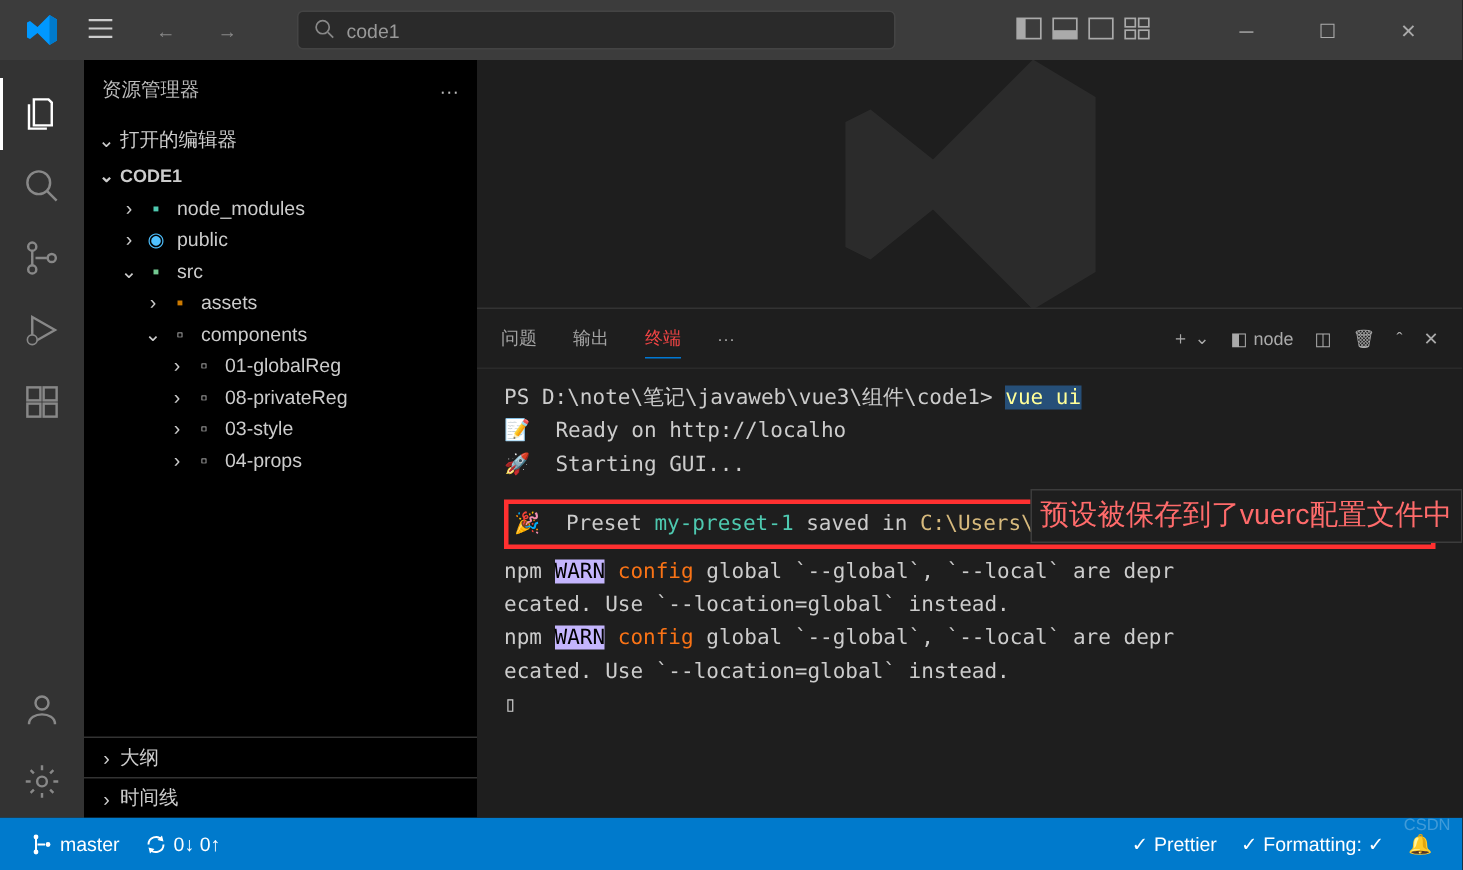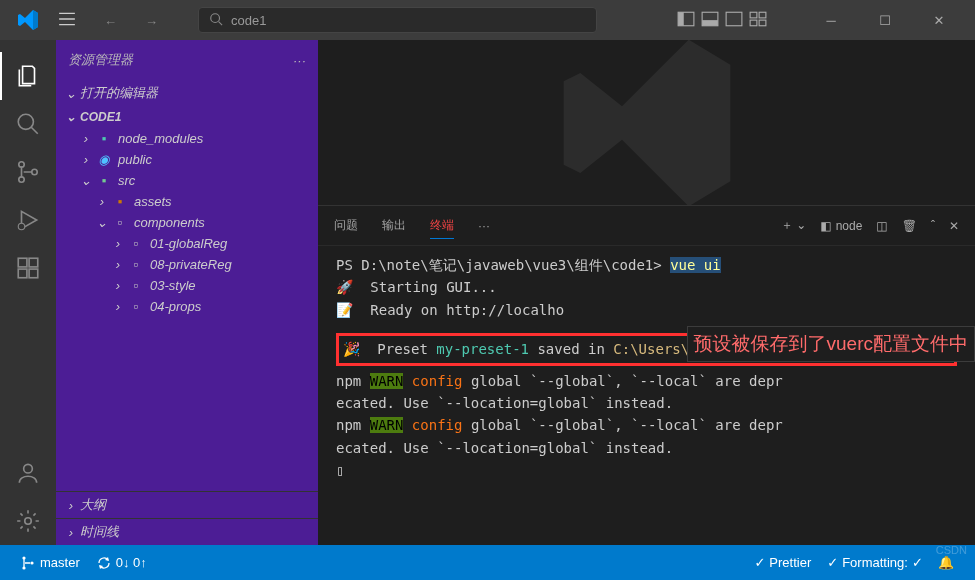--- a/index.html
+++ b/index.html
@@ -22,21 +22,21 @@
     .main { display: flex; height: 505px; }
     
     
     .activitybar { width: 56px; background: #333333; display: flex; flex-direction: column; padding-top: 12px; }
     .activity-item { width: 56px; height: 48px; display: flex; align-items: center; justify-content: center; color: #888; cursor: pointer; position: relative; }
     .activity-item.active { color: #fff; }
     .activity-item.active::before { content: ''; position: absolute; left: 0; top: 0; bottom: 0; width: 2px; background: #fff; }
     .activitybar .spacer { flex: 1; }
     
     
-    .sidebar { width: 262px; background: #4c1d95; display: flex; flex-direction: column; font-style: italic; }
+    .sidebar { width: 262px; background: #000000; display: flex; flex-direction: column; }
     .sidebar-header { height: 40px; display: flex; align-items: center; justify-content: space-between; padding: 0 12px; color: #bbb; font-size: 13px; }
     .sidebar-section { display: flex; align-items: center; padding: 4px 6px; cursor: pointer; color: #ccc; }
     .sidebar-section.bold { font-weight: 600; font-size: 12px; }
     .chevron { width: 18px; text-align: center; color: #ccc; }
     .sidebar-label { margin-left: 0px; }
     .tree { padding-left: 6px; flex: 1; overflow: auto; }
     .tree-item { display: flex; align-items: center; padding: 3px 4px; cursor: pointer; color: #ccc; }
     .tree-chev { width: 16px; text-align: center; color: #ccc; }
     .folder-icon { width: 20px; display: flex; align-items: center; justify-content: center; }
     .tree-label { margin-left: 4px; }
@@ -54,21 +54,21 @@
     .panel-tabs { height: 40px; display: flex; align-items: center; padding: 0 16px; border-bottom: 1px solid #2a2a2a; font-size: 12px; }
     .panel-tab { margin-right: 24px; color: #a3a3a3; cursor: pointer; padding: 4px 0; }
     .panel-tab.active { color: #ef4444; border-bottom: 1px solid #0078d4; }
     .panel-actions { margin-left: auto; display: flex; align-items: center; gap: 14px; color: #aaa; }
     .panel-action { cursor: pointer; display: flex; align-items: center; gap: 4px; }
     
     .terminal { flex: 1; font-family: Consolas, monospace; font-size: 14px; padding: 8px 18px; color: #ccc; line-height: 1.6; position: relative; overflow: hidden; }
     .term-line { white-space: pre; }
     .term-path { color: #ccc; }
     .term-cmd { color: #ffff99; }
-    .term-warn { background: #4d7c0f; color: #000; }
+    .term-warn { background: #c4b5fd; color: #000; }
     .term-green { color: #4ec9b0; }
     .term-cyan { color: #f97316; }
     .term-yellow { color: #d7ba7d; }
     .callout { position: absolute; right: 0; top: 80px; background: #1e1e1e; color: #ff6b6b; border: 1px solid #3c3c3c; padding: 2px 6px; font-size: 19px; font-family: sans-serif; }
     .highlight-box { border: 3px solid #ff3030; padding: 2px 4px; margin: 4px 0; display: block; }
     
     
     .statusbar { height: 35px; background: #007acc; display: flex; align-items: center; color: #fff; font-size: 13px; padding: 0 12px; }
     .status-item { display: flex; align-items: center; gap: 4px; padding: 0 8px; cursor: pointer; }
     .statusbar .spacer { flex: 1; }
@@ -271,22 +271,22 @@
           <span class="panel-action">＋ ⌄</span>
           <span class="panel-action">◧ <span>node</span></span>
           <span class="panel-action">◫</span>
           <span class="panel-action">🗑</span>
           <span class="panel-action">ˆ</span>
           <span class="panel-action">✕</span>
         </div>
       </div>
       <div class="terminal">
         <div class="term-line"><span class="term-path">PS D:\note\笔记\javaweb\vue3\组件\code1&gt;</span> <span class="term-cmd" style="background:#264f78">vue ui</span></div>
+        <div class="term-line"><span>📝  Ready on http://localho</span></div>
         <div class="term-line">🚀  Starting GUI...</div>
-        <div class="term-line"><span>📝  Ready on http://localho</span></div>
         <div class="callout">预设被保存到了vuerc配置文件中</div>
         <div class="term-line" style="height:8px"></div>
         <span class="highlight-box">
           <span class="term-line"><span>🎉  Preset </span><span class="term-green">my-preset-1</span><span> saved in </span><span class="term-yellow">C:\Users\xiaosu\.vuer</span></span>
           <span class="term-line term-yellow">c</span>
         </span>
         <div class="term-line"><span>npm </span><span class="term-warn">WARN</span><span class="term-cyan"> config</span><span> global `--global`, `--local` are depr</span></div>
         <div class="term-line">ecated. Use `--location=global` instead.</div>
         <div class="term-line"><span>npm </span><span class="term-warn">WARN</span><span class="term-cyan"> config</span><span> global `--global`, `--local` are depr</span></div>
         <div class="term-line">ecated. Use `--location=global` instead.</div>

